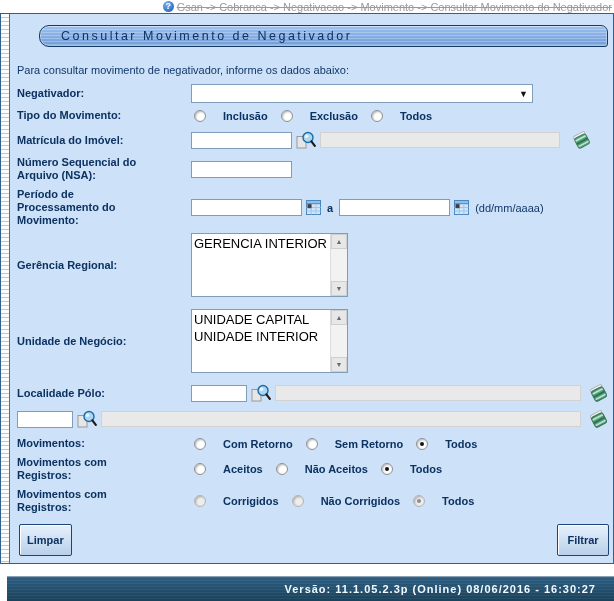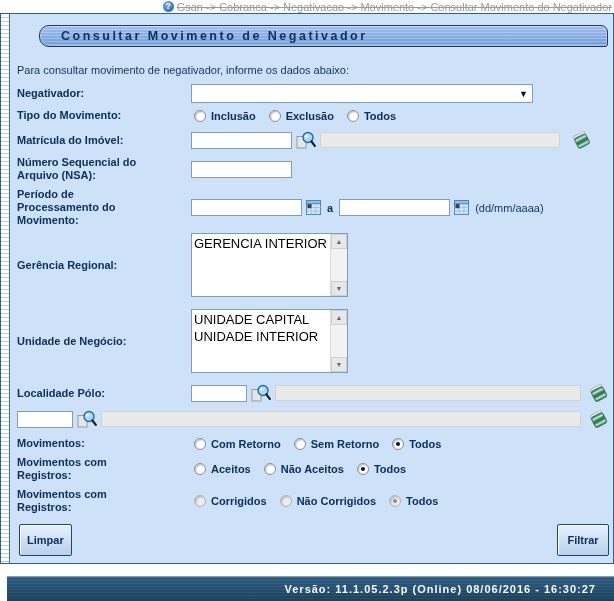--- a/index.html
+++ b/index.html
@@ -38,21 +38,21 @@
   }
   
   .titlebar{
     margin:11px 2px 0 24px;height:22px;box-sizing:border-box;
     border:1px solid #173b63;border-radius:10px 7px 3px 10px;
     background:
       repeating-linear-gradient(180deg,rgba(255,255,255,.25) 0 1px,rgba(255,255,255,0) 1px 3px),
       linear-gradient(180deg,#9dc0ee,#6f9cd9);
     box-shadow:inset 0 0 0 1px rgba(255,255,255,.35);
     display:flex;align-items:center;padding-left:21px;
-    color:#0e3263;font-weight:bold;font-size:12.5px;letter-spacing:2.5px;
+    color:#0e3263;font-weight:normal;font-size:12.5px;letter-spacing:2.5px;
   }
   .intro{margin:17px 0 8px 2px;font-size:11px;color:#12386b;}
   
   .form{padding:0 0 0 2px;}
   .row{display:flex;align-items:center;margin-bottom:6px;}
   .lbl{
     width:174px;flex:none;font-size:11px;font-weight:bold;color:#0c3261;
     line-height:13px;
   }
   .lbl .w130{display:inline-block;max-width:130px;}
@@ -70,21 +70,21 @@
     display:flex;align-items:center;padding:0 4px;
   }
   .select-value{flex:1;font-size:11px;color:#000;}
   .select-arrow{font-size:9px;color:#111;line-height:10px;}
   .readonly{
     height:16px;background:#e9e9e9;border:1px solid #d2d2d2;box-sizing:border-box;
   }
   .ro240{width:240px;} .roflex{flex:1;margin-right:2px;}
   .icon-btn{flex:none;display:inline-flex;background:none;border:none;padding:0;cursor:pointer;}
   
-  .radio-item{display:inline-flex;align-items:center;gap:5px;margin-right:13px;}
+  .radio-item{display:inline-flex;align-items:center;gap:17px;margin-right:13px;}
   .radio{
     width:12px;height:12px;border-radius:50%;background:#fff;flex:none;
     border:1px solid #8f8f8f;box-shadow:inset 1px 1px 2px rgba(0,0,0,.28);
     position:relative;box-sizing:border-box;
   }
   .radio.checked::after{
     content:"";position:absolute;left:3px;top:3px;right:3px;bottom:3px;
     border-radius:50%;background:#141414;
   }
   .radio.disabled{background:#ededed;border-color:#b3b3b3;}

